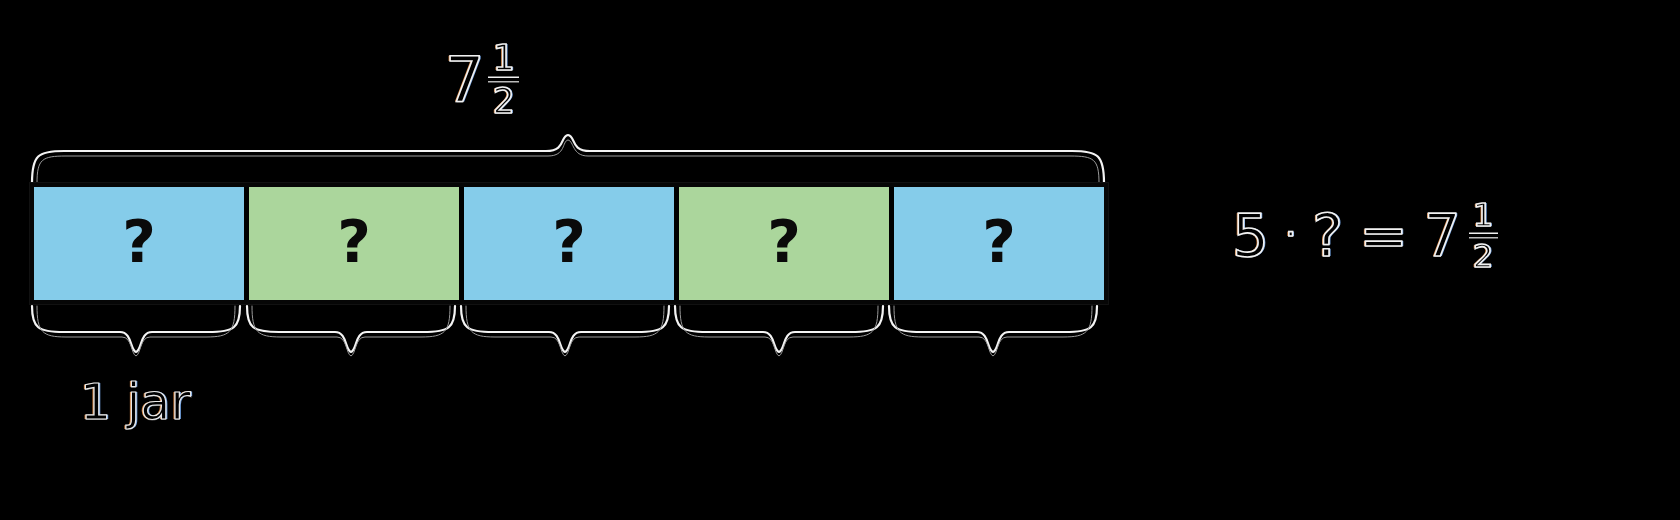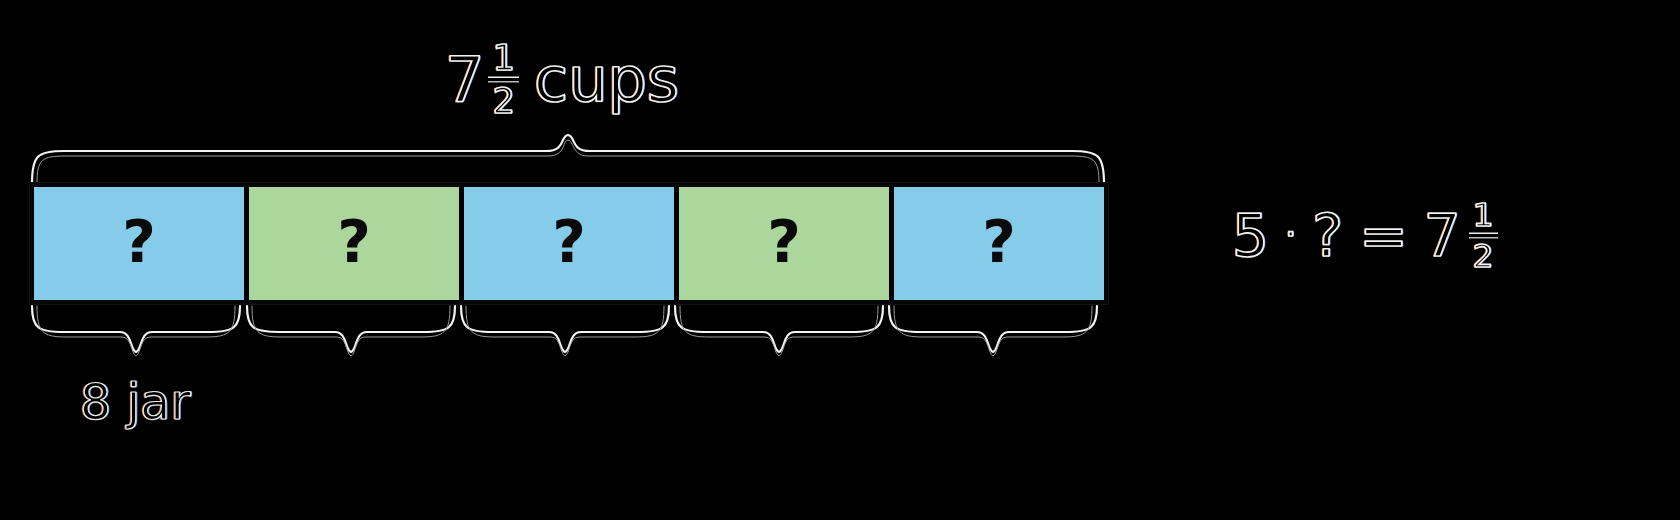--- a/index.html
+++ b/index.html
@@ -82,21 +82,20 @@
 <body>
 
 <div class="ghost" id="title">
   <span class="mixed">
     <span>7</span>
     <span class="frac">
       <span class="num">1</span>
       <span class="bar"></span>
       <span class="den">2</span>
     </span>
-    <span style="margin-left:.18em">cups</span>
   </span>
 </div>
 
 <div class="brace" id="top-brace" style="left:28px;top:133px;">
   <svg width="1080" height="52" viewBox="0 0 1080 52" aria-hidden="true">
     <path d="M4,50 C4,22 10,18 36,18 L518,18 C538,18 532,3 540,2 C548,3 542,18 562,18 L1044,18 C1070,18 1076,22 1076,50"></path>
     <path class="inner" d="M9,50 C9,26 14,23 38,23 L520,23 C538,23 534,8 540,7 C546,8 544,23 560,23 L1042,23 C1066,23 1071,26 1071,50"></path>
   </svg>
 </div>
 
@@ -142,21 +141,21 @@
       <path class="inner" d="M9,4 C9,30 14,35 38,35 L94,35 C104,35 103,52 108,54 C113,52 112,35 122,35 L178,35 C202,35 207,30 207,4"></path>
     </svg>
 </div>
 <div class="brace" id="bottom-brace-5" style="left:885px;top:302px;">
   <svg width="216" height="56" viewBox="0 0 216 56">
       <path d="M4,4 C4,26 10,30 36,30 L92,30 C104,30 102,48 108,50 C114,48 112,30 124,30 L180,30 C206,30 212,26 212,4"></path>
       <path class="inner" d="M9,4 C9,30 14,35 38,35 L94,35 C104,35 103,52 108,54 C113,52 112,35 122,35 L178,35 C202,35 207,30 207,4"></path>
     </svg>
 </div>
 
-<div class="ghost ghost-sm" id="jar-label">8 jar</div>
+<div class="ghost ghost-sm" id="jar-label">1 jar</div>
 
 <div class="ghost" id="equation">
   <span class="row">
     <span>5</span>
     <span class="dot">·</span>
     <span>?</span>
     <span class="eq">=</span>
     <span>7</span>
     <span class="frac" style="margin-left:-8px">
       <span class="num">1</span>

